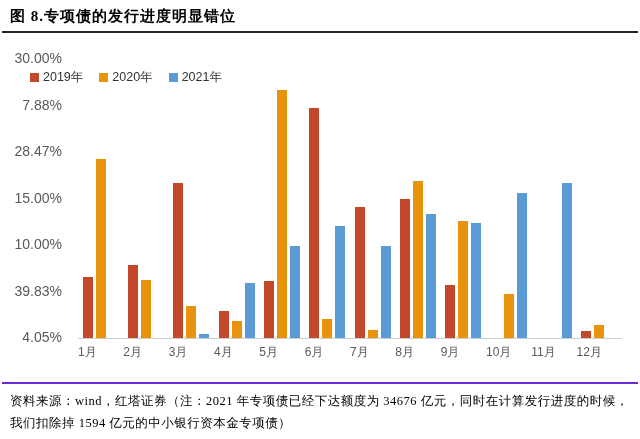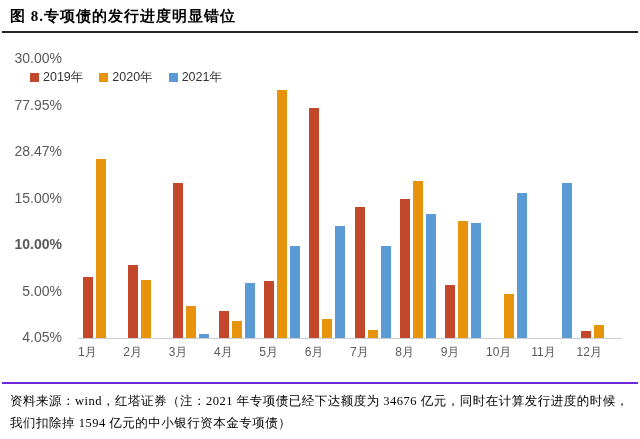--- a/index.html
+++ b/index.html
@@ -55,25 +55,25 @@
           <div class="legend-label">2020年</div>
         </div>
         <div class="legend-item">
           <div class="legend-swatch" style="background: rgb(91, 155, 213);"></div>
           <div class="legend-label">2021年</div>
         </div>
       </div>
     <div class="chart-row">
       <div class="y-axis">
           <div class="ytick" style="bottom: calc(0% - 7px);">4.05%</div>
-          <div class="ytick" style="bottom: calc(16.6667% - 7px);">5.00%</div>
-          <div class="ytick" style="bottom: calc(33.3333% - 7px); font-weight: bold;">10.00%</div>
+          <div class="ytick" style="bottom: calc(16.6667% - 7px);">39.83%</div>
+          <div class="ytick" style="bottom: calc(33.3333% - 7px);">10.00%</div>
           <div class="ytick" style="bottom: calc(50% - 7px);">15.00%</div>
           <div class="ytick" style="bottom: calc(66.6667% - 7px);">28.47%</div>
-          <div class="ytick" style="bottom: calc(83.3333% - 7px);">77.95%</div>
+          <div class="ytick" style="bottom: calc(83.3333% - 7px);">7.88%</div>
           <div class="ytick" style="bottom: calc(100% - 7px);">30.00%</div>
         </div>
       <div class="plot">
           <div class="month-col">
             <div class="month-group">
               <div class="bar" style="height: 22%; background: rgb(195, 71, 43);"></div>
               <div class="bar" style="height: 64%; background: rgb(232, 147, 12);"></div>
               <div class="bar" style="height: 0%; background: rgb(91, 155, 213);"></div>
             </div>
           </div>

